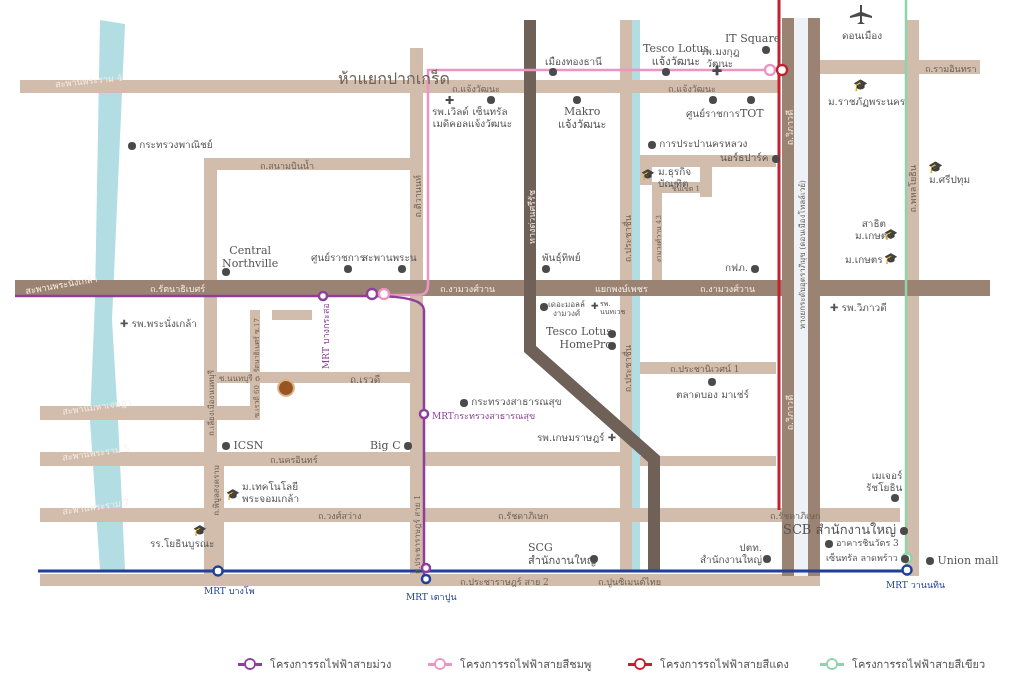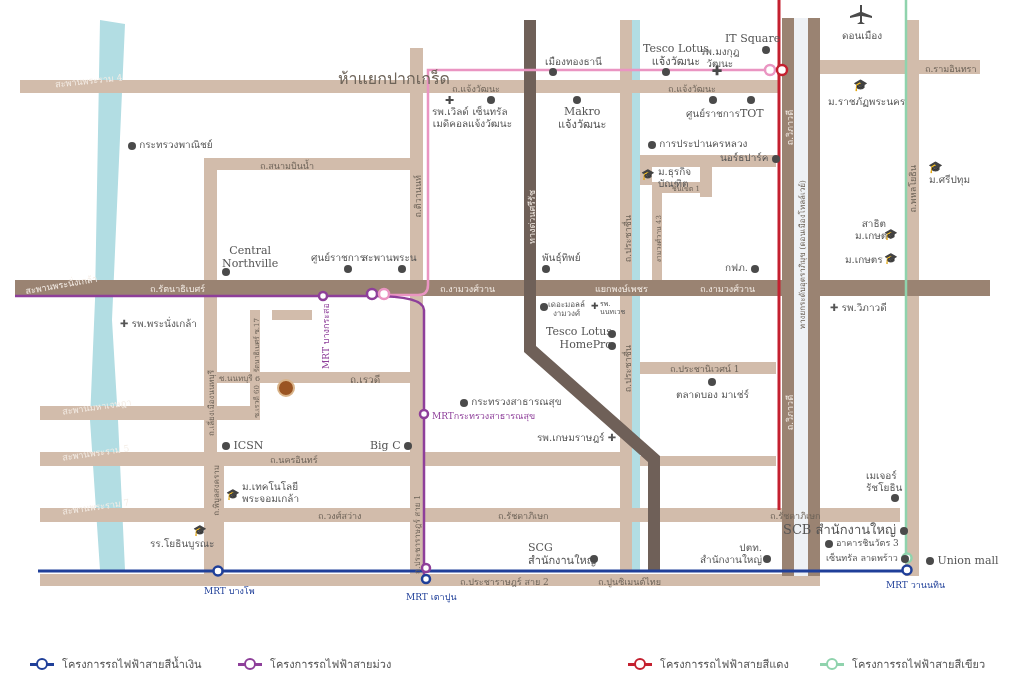--- a/index.html
+++ b/index.html
@@ -207,52 +207,52 @@
   <span class="lbl" style="left:242px;top:481px;white-space:pre">ม.เทคโนโลยี
 พระจอมเกล้า</span>
   <span class="pin" style="left:193px;top:524px;font-size:11px">🎓</span>
   <span class="lbl" style="left:150px;top:538px">รร.โยธินบูรณะ</span>
   <span class="lbl en" style="left:528px;top:542px;white-space:pre">SCG
 สำนักงานใหญ่</span>
   <span class="dot pin" style="left:590px;top:555px"></span>
   <span class="lbl" style="left:700px;top:542px;text-align:right;white-space:pre">ปตท.
 สำนักงานใหญ่</span>
   <span class="dot pin" style="left:763px;top:555px"></span>
-  <span class="lbl" style="left:866px;top:470px;text-align:left;white-space:pre">เมเจอร์
+  <span class="lbl" style="left:866px;top:470px;text-align:right;white-space:pre">เมเจอร์
 รัชโยธิน</span>
   <span class="dot pin" style="left:891px;top:494px"></span>
   <span class="lbl" style="left:783px;top:523px;font-size:13px"><span>SCB สำนักงานใหญ่</span> <span class="dot"></span></span>
   <span class="lbl" style="left:825px;top:538px;font-size:9px"><span class="dot"></span> <span>อาคารชินวัตร 3</span></span>
   <span class="lbl" style="left:826px;top:553px;font-size:9px"><span>เซ็นทรัล ลาดพร้าว</span> <span class="dot"></span></span>
   <span class="lbl en" style="left:926px;top:555px"><span class="dot"></span> <span>Union mall</span></span>
 
   <span class="mrt vt" style="left:319px;top:303px;color:#8e3f9a">MRT บางกระสอ</span>
   <span class="mrt" style="left:432px;top:409px;color:#8e3f9a">MRTกระทรวงสาธารณสุข</span>
   <span class="mrt" style="left:204px;top:584px;color:#1f3f99">MRT บางโพ</span>
   <span class="mrt" style="left:406px;top:590px;color:#1f3f99">MRT เตาปูน</span>
   <span class="mrt" style="left:886px;top:578px;color:#1f3f99">MRT วานนทิน</span>
 
   <div class="logo-pin"></div>
 </div>
 
 <div class="legend">
-  <div class="leg-item" style="left:30px">
-    <span class="leg-sym">
-        <span class="bar" style="background:#1f3f99"></span>
-        <span class="ring" style="border-color:#1f3f99"></span>
-      </span>
-    <span>โครงการรถไฟฟ้าสายสีน้ำเงิน</span>
-  </div>
   <div class="leg-item" style="left:238px">
     <span class="leg-sym">
         <span class="bar" style="background:#8e3f9a"></span>
         <span class="ring" style="border-color:#8e3f9a"></span>
       </span>
     <span>โครงการรถไฟฟ้าสายม่วง</span>
   </div>
+  <div class="leg-item" style="left:428px">
+    <span class="leg-sym">
+        <span class="bar" style="background:#ea95c2"></span>
+        <span class="ring" style="border-color:#ea95c2"></span>
+      </span>
+    <span>โครงการรถไฟฟ้าสายสีชมพู</span>
+  </div>
   <div class="leg-item" style="left:628px">
     <span class="leg-sym">
         <span class="bar" style="background:#c4202f"></span>
         <span class="ring" style="border-color:#c4202f"></span>
       </span>
     <span>โครงการรถไฟฟ้าสายสีแดง</span>
   </div>
   <div class="leg-item" style="left:820px">
     <span class="leg-sym">
         <span class="bar" style="background:#8fd3ad"></span>

